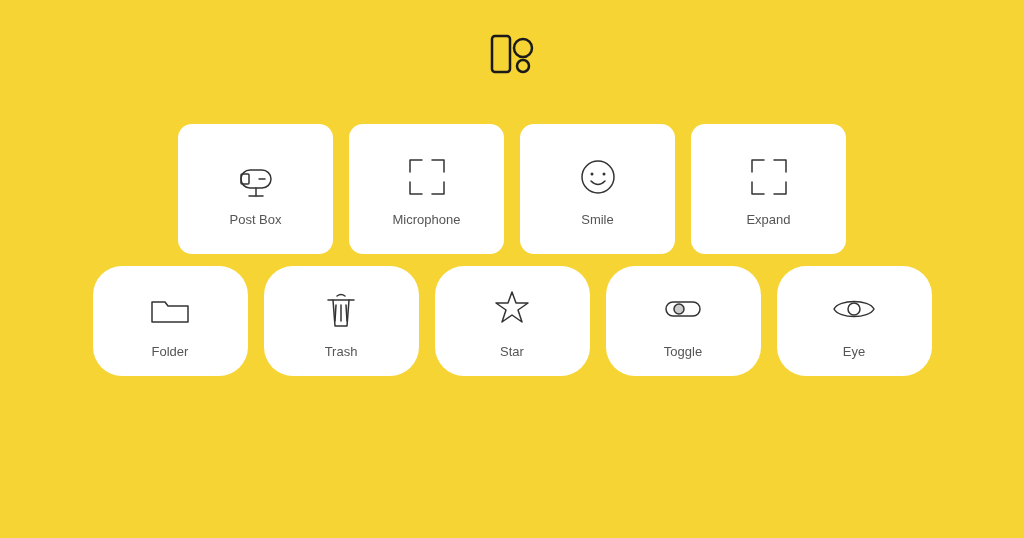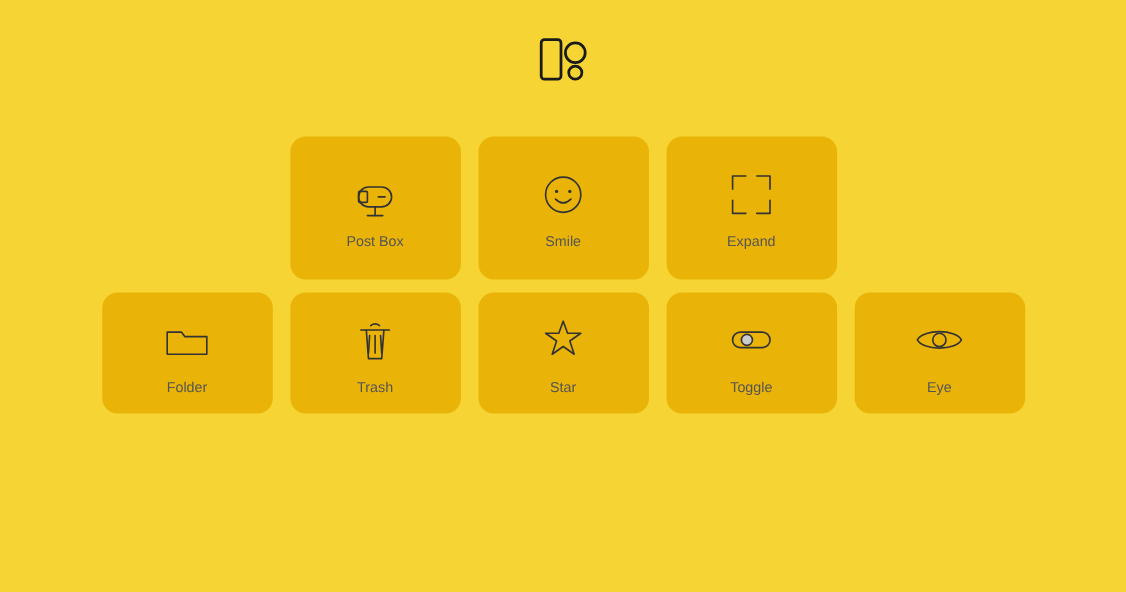--- a/index.html
+++ b/index.html
@@ -46,21 +46,21 @@
     }
 
     .icons-row {
       display: flex;
       justify-content: center;
       gap: 0;
       width: 100%;
     }
 
     .icon-card {
-      background: #eab308;
+      background: #ffffff;
       border-radius: 14px;
       display: flex;
       flex-direction: column;
       align-items: center;
       justify-content: center;
       width: 155px;
       height: 130px;
       margin: 6px 8px;
       flex-shrink: 0;
     }
@@ -77,20 +77,21 @@
 
     .icon-label {
       font-size: 13px;
       color: #555;
       margin-top: 10px;
       font-weight: 400;
     }
 
     .icon-card.partial-bottom {
       height: 110px;
+      border-radius: 29px;
     }
   </style>
 </head>
 <body>
 
 <div class="header">
 
   <svg class="logo-icon" viewBox="0 0 52 52" fill="none" stroke="#1a1a1a" stroke-width="2.5" stroke-linecap="round" stroke-linejoin="round">
 
     <rect x="6" y="8" width="18" height="36" rx="3"></rect>
@@ -110,20 +111,30 @@
 
         <rect x="10" y="18" width="30" height="18" rx="9" ry="9"></rect>
         <line x1="25" y1="36" x2="25" y2="44"></line>
         <line x1="18" y1="44" x2="32" y2="44"></line>
         <line x1="28" y1="27" x2="34" y2="27"></line>
         <rect x="10" y="22" width="8" height="10" rx="1"></rect>
       </svg>
       <span class="icon-label">Post Box</span>
     </div>
 
+    <div class="icon-card">
+      <svg viewBox="0 0 50 50">
+
+        <polyline points="8,20 8,8 20,8"></polyline>
+        <polyline points="30,8 42,8 42,20"></polyline>
+        <polyline points="42,30 42,42 30,42"></polyline>
+        <polyline points="20,42 8,42 8,30"></polyline>
+      </svg>
+      <span class="icon-label">Microphone</span>
+    </div>
 
 
     <div class="icon-card">
       <svg viewBox="0 0 50 50">
         <circle cx="25" cy="25" r="16"></circle>
         <circle cx="19" cy="22" r="1.5" fill="#333" stroke="none"></circle>
         <circle cx="31" cy="22" r="1.5" fill="#333" stroke="none"></circle>
         <path d="M18 29 Q25 36 32 29" fill="none"></path>
       </svg>
       <span class="icon-label">Smile</span>

